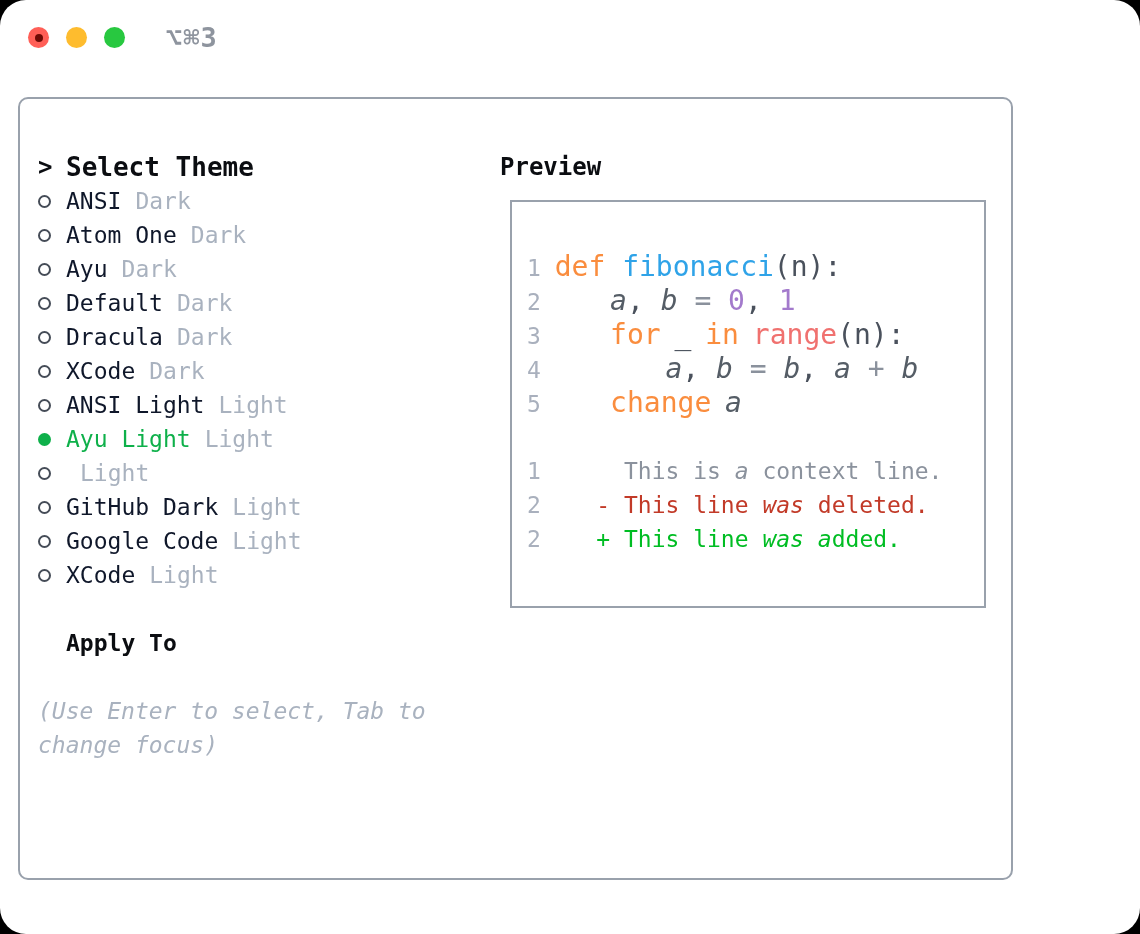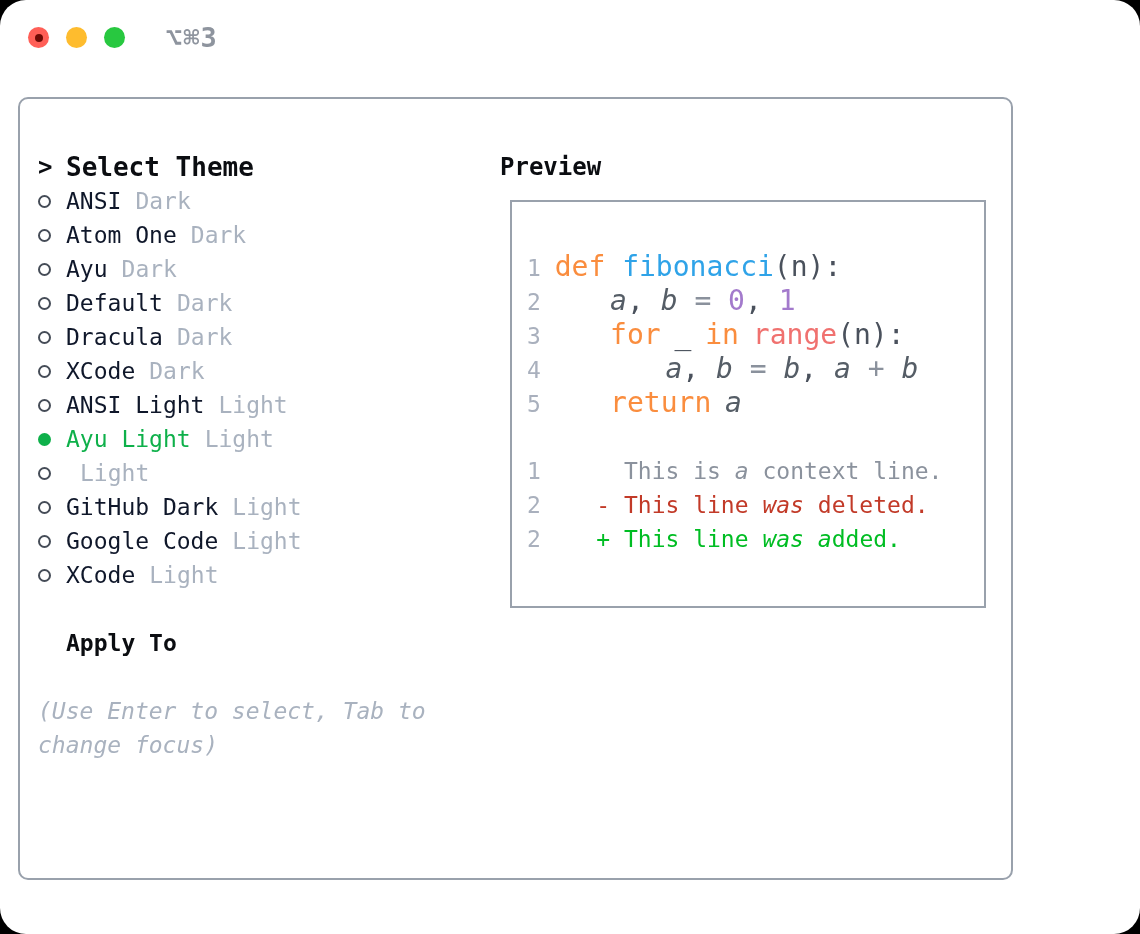--- a/index.html
+++ b/index.html
@@ -95,21 +95,21 @@
       </div>
     </div>
 
     <div class="preview-label row">Preview</div>
 
     <div class="code-box" id="code-box">
         <div class="code-line"><span style="color: rgb(169, 176, 189); font-size: 23px;">1 </span><span style="color: rgb(250, 141, 62); font-size: 28px;">def </span><span style="color: rgb(47, 163, 232); font-size: 28px;">fibonacci</span><span style="color: rgb(74, 81, 92); font-size: 28px;">(n):</span></div>
         <div class="code-line"><span style="color: rgb(169, 176, 189); font-size: 23px;">2 </span><span style="color: rgb(74, 81, 92); font-size: 23px;">    </span><span style="color: rgb(85, 93, 102); font-style: italic; font-size: 28px;">a</span><span style="color: rgb(74, 81, 92); font-size: 28px;">, </span><span style="color: rgb(85, 93, 102); font-style: italic; font-size: 28px;">b</span><span style="color: rgb(138, 145, 156); font-size: 28px;"> = </span><span style="color: rgb(163, 122, 204); font-size: 28px;">0</span><span style="color: rgb(74, 81, 92); font-size: 28px;">, </span><span style="color: rgb(163, 122, 204); font-size: 28px;">1</span></div>
         <div class="code-line"><span style="color: rgb(169, 176, 189); font-size: 23px;">3 </span><span style="color: rgb(74, 81, 92); font-size: 23px;">    </span><span style="color: rgb(250, 141, 62); font-size: 28px;">for</span><span style="color: rgb(74, 81, 92); font-size: 23px;"> </span><span style="color: rgb(74, 81, 92); font-size: 28px;">_</span><span style="color: rgb(74, 81, 92); font-size: 23px;"> </span><span style="color: rgb(250, 141, 62); font-size: 28px;">in</span><span style="color: rgb(74, 81, 92); font-size: 23px;"> </span><span style="color: rgb(240, 113, 111); font-size: 28px;">range</span><span style="color: rgb(74, 81, 92); font-size: 28px;">(n):</span></div>
         <div class="code-line"><span style="color: rgb(169, 176, 189); font-size: 23px;">4 </span><span style="color: rgb(74, 81, 92); font-size: 23px;">        </span><span style="color: rgb(85, 93, 102); font-style: italic; font-size: 28px;">a</span><span style="color: rgb(74, 81, 92); font-size: 28px;">, </span><span style="color: rgb(85, 93, 102); font-style: italic; font-size: 28px;">b</span><span style="color: rgb(138, 145, 156); font-size: 28px;"> = </span><span style="color: rgb(85, 93, 102); font-style: italic; font-size: 28px;">b</span><span style="color: rgb(74, 81, 92); font-size: 28px;">, </span><span style="color: rgb(85, 93, 102); font-style: italic; font-size: 28px;">a</span><span style="color: rgb(138, 145, 156); font-size: 28px;"> + </span><span style="color: rgb(85, 93, 102); font-style: italic; font-size: 28px;">b</span></div>
-        <div class="code-line"><span style="color: rgb(169, 176, 189); font-size: 23px;">5 </span><span style="color: rgb(74, 81, 92); font-size: 23px;">    </span><span style="color: rgb(250, 141, 62); font-size: 28px;">return</span><span style="color: rgb(74, 81, 92); font-size: 23px;"> </span><span style="color: rgb(85, 93, 102); font-style: italic; font-size: 28px;">a</span></div>
+        <div class="code-line"><span style="color: rgb(169, 176, 189); font-size: 23px;">5 </span><span style="color: rgb(74, 81, 92); font-size: 23px;">    </span><span style="color: rgb(250, 141, 62); font-size: 28px;">change</span><span style="color: rgb(74, 81, 92); font-size: 23px;"> </span><span style="color: rgb(85, 93, 102); font-style: italic; font-size: 28px;">a</span></div>
         <div class="code-line"></div>
         <div class="code-line"><span style="color: rgb(169, 176, 189); font-size: 23px;">1 </span><span style="color: rgb(74, 81, 92); font-size: 23px;">     </span><span style="color: rgb(139, 146, 157); font-size: 23px;">This is </span><span style="color: rgb(139, 146, 157); font-style: italic; font-size: 23px;">a</span><span style="color: rgb(139, 146, 157); font-size: 23px;"> context line.</span></div>
         <div class="code-line"><span style="color: rgb(169, 176, 189); font-size: 23px;">2 </span><span style="color: rgb(74, 81, 92); font-size: 23px;">   </span><span style="color: rgb(194, 58, 40); font-size: 23px;">- This line </span><span style="color: rgb(194, 58, 40); font-style: italic; font-size: 23px;">was</span><span style="color: rgb(194, 58, 40); font-size: 23px;"> deleted.</span></div>
         <div class="code-line"><span style="color: rgb(169, 176, 189); font-size: 23px;">2 </span><span style="color: rgb(74, 81, 92); font-size: 23px;">   </span><span style="color: rgb(0, 189, 35); font-size: 23px;">+ This line </span><span style="color: rgb(0, 189, 35); font-style: italic; font-size: 23px;">was</span><span style="color: rgb(0, 189, 35); font-size: 23px;"> </span><span style="color: rgb(0, 189, 35); font-style: italic; font-size: 23px;">a</span><span style="color: rgb(0, 189, 35); font-size: 23px;">dded.</span></div>
       </div>
 
   </div>
 </div>
 
 </body></html>

